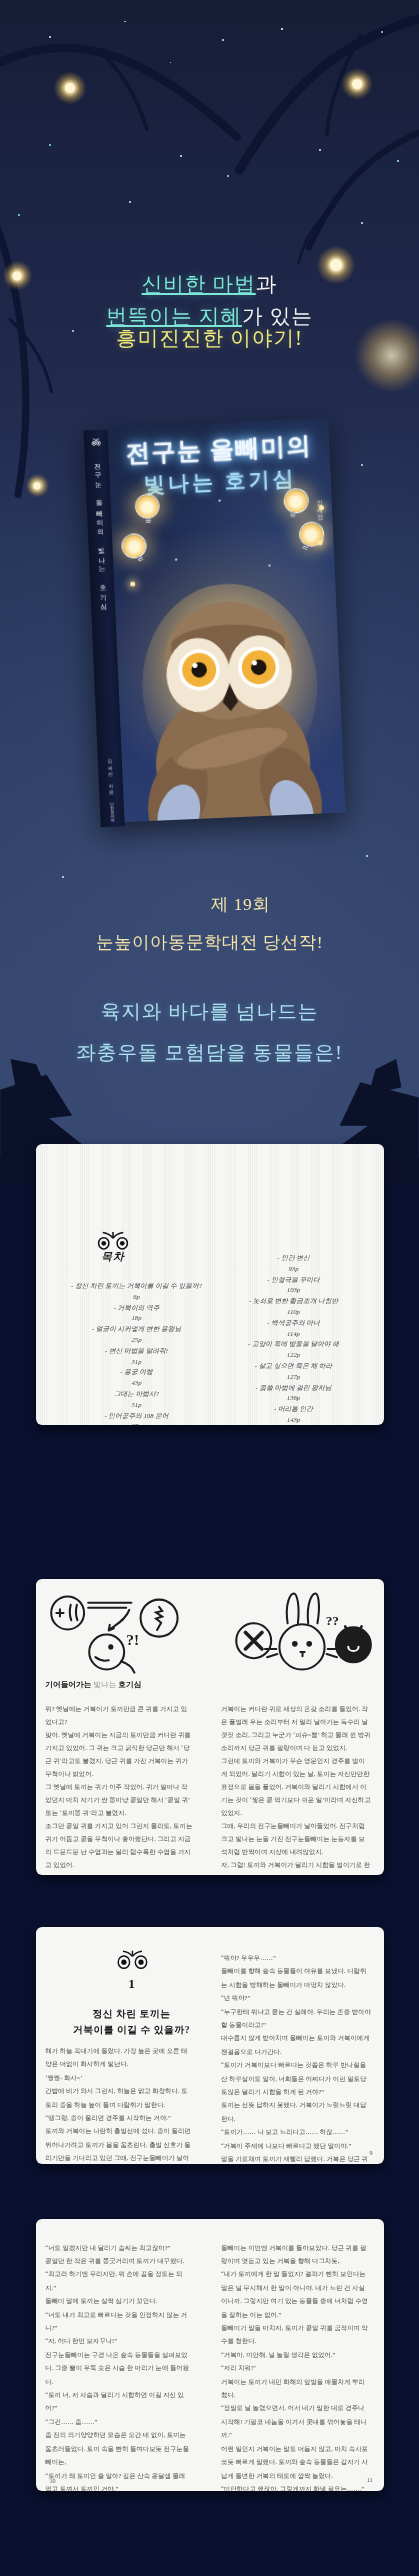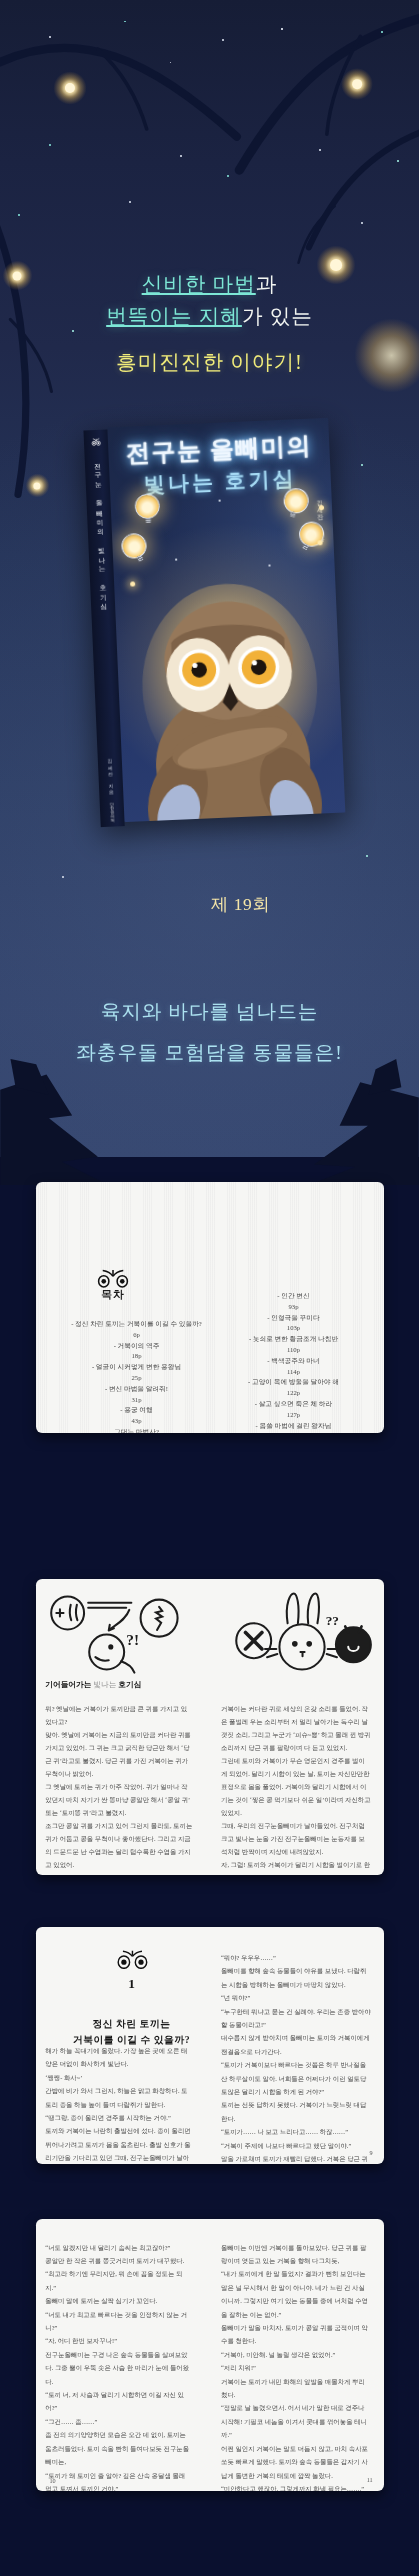--- a/index.html
+++ b/index.html
@@ -12,21 +12,21 @@
       linear-gradient(180deg,#161d36 0%,#1b2342 14%,#20294b 30%,#253459 48%,#2b3c63 68%,#31426b 86%,#33446d 100%);}
   .navy-band{position:absolute;left:0;top:1157px;width:419px;height:1450px;background:#0a102f;}
   
   .st{position:absolute;border-radius:50%;}
   .fly{position:absolute;border-radius:50%;
        background:radial-gradient(closest-side,rgba(255,244,200,.95),rgba(255,205,95,.45) 38%,rgba(255,190,70,.12) 62%,transparent 72%);}
   .fly i{position:absolute;left:50%;top:50%;width:22%;height:22%;transform:translate(-50%,-50%);
          border-radius:50%;background:#fff6d8;box-shadow:0 0 4.1px 1.5px #ffe9a8;}
   
   .hline{position:absolute;left:0;width:419px;text-align:center;font-size:20.6px;letter-spacing:1px;}
-  .hl1{top:270px;} .hl2{top:302px;} .hl3{top:348px;text-align:center;}
+  .hl1{top:270px;} .hl2{top:302px;} .hl3{top:324px;text-align:center;}
   .mint{color:#7de8d6;text-shadow:0 0 8.2px rgba(110,230,210,.35);text-decoration:underline;}
   .wh{color:#f2f5f1;}
   .yel{color:#f1ec7a;text-shadow:0 0 7.2px rgba(240,235,120,.3);}
   .award{position:absolute;left:0;width:419px;text-align:center;font-size:17.5px;color:#f5e6a8;letter-spacing:0.5px;}
   .aw1{top:892px;padding-left:31px;} .aw2{top:930px;}
   .tag{position:absolute;left:0;width:419px;text-align:center;font-size:19.6px;color:#ace2f0;letter-spacing:1px;
        text-shadow:0 0 6.2px rgba(140,210,235,.3);}
   .tg1{top:998px;} .tg2{top:1039px;}
   
   .mbook{position:absolute;left:92px;top:423px;width:244px;height:402px;transform:rotate(-2.5deg);
@@ -52,21 +52,21 @@
         background:radial-gradient(circle at 50% 55%,#fff6d6 0 28%,#f6c96a 60%,rgba(246,200,106,.25) 100%);
         box-shadow:0 0 14.4px 6.2px rgba(255,214,120,.40);}
   .bulb::after{content:"";position:absolute;left:50%;bottom:-4.6px;transform:translateX(-50%);
         width:5.2px;height:4.6px;background:repeating-linear-gradient(180deg,#c8cdd8 0 1px,#6b7280 1px 2.1px);border-radius:1px;}
   .ldot{position:absolute;width:5.2px;height:5.2px;border-radius:50%;background:#ffe9ae;box-shadow:0 0 7.2px 3.1px rgba(255,220,130,.5);}
   
   .card{position:absolute;left:36px;width:348px;background:#f6f6f4;border-radius:6.2px;
         box-shadow:0 4.1px 11.3px rgba(0,0,0,.5);overflow:hidden;}
   .card.textured::before{content:"";position:absolute;inset:0;
         background:repeating-linear-gradient(90deg,rgba(60,60,80,.04) 0 0.5px,transparent 0.5px 2.1px);}
-  .toc-card{top:1182px;height:251px;}
+  .toc-card{top:1144px;height:281px;font-style:italic;}
   .intro-card{top:1579px;height:296px;}
   .chap-card{top:1927px;height:237px;}
   .story-card{top:2219px;height:272px;}
   .toc-owl{position:absolute;left:46px;top:87px;width:62px;text-align:center;}
   .toc-head{position:absolute;left:46px;top:106px;width:62px;text-align:center;
             font-size:10.8px;font-weight:bold;color:#1c1c1c;letter-spacing:1px;}
   .toc-col{position:absolute;font-size:6.7px;color:#3d3d3d;}
   .toc-col .toc-title{text-align:center;line-height:10.8px;}
   .toc-col .toc-page{text-align:center;line-height:10.8px;color:#4a4a4a;}
   .toc-l{left:15.5px;top:137px;width:170px;}
@@ -75,21 +75,21 @@
   .illo-l{left:7.7px;width:149px;} .illo-r{left:191px;width:149px;}
   .intro-head{position:absolute;left:9.3px;top:101px;font-size:7.7px;color:#111;}
   .intro-head .b{font-weight:bold;} .intro-head .l{color:#8f8f8f;}
   .pcol{position:absolute;font-size:6.4px;color:#3f3f3f;text-align:left;}
   .pcol p{margin:0;line-height:13px;}
   .intro-l{left:9.3px;top:123px;width:147px;}
   .intro-r{left:185px;top:123px;width:150px;}
   .pcol26 p{line-height:13.4px;}
   .chap-block{position:absolute;left:31px;top:21.6px;width:129px;text-align:center;color:#171717;}
   .chap-num{font-size:13.4px;font-weight:bold;margin-top:7.2px;}
-  .chap-title{font-size:9.8px;font-weight:bold;line-height:15.5px;margin-top:24px;letter-spacing:0.5px;}
+  .chap-title{font-size:9.8px;font-weight:bold;line-height:15.5px;margin-top:14px;letter-spacing:0.5px;}
   .chap-l{left:9.3px;top:117px;width:147px;}
   .chap-r{left:185px;top:24px;width:150px;}
   .story-l{left:9.3px;top:21.6px;width:147px;}
   .story-r{left:185px;top:21.6px;width:150px;}
   .pageno{position:absolute;font-size:6.2px;color:#555;}
   .pn-r{right:11.3px;bottom:8.2px;} .pn-l{left:13.4px;bottom:7.2px;}
   svg{display:block;}
 </style>
 </head>
 <body>
@@ -212,20 +212,21 @@
       <div class="ldot" style="left:208px;top:87px;"></div>
       <div class="ldot" style="left:205px;top:122px;"></div>
       <div class="ldot" style="left:15.5px;top:155px;"></div>
       <div class="st" style="left:62px;top:134px;width:1.5px;height:1.5px;background:#dfe6f2;"></div>
       <div class="st" style="left:155px;top:144px;width:1.5px;height:1.5px;background:#dfe6f2;"></div>
       <div class="st" style="left:108px;top:77px;width:1.5px;height:1.5px;background:#dfe6f2;"></div>
     </div>
   </div>
 
   <div class="award aw1">제 19회</div>
+  <div class="award aw2">눈높이아동문학대전 당선작!</div>
   <div class="tag tg1">육지와 바다를 넘나드는</div>
   <div class="tag tg2">좌충우돌 모험담을 동물들은!</div>
 
   <svg style="position:absolute;left:0;top:1059px;" width="419" height="126" viewBox="0 0 814 245">
     <g fill="#0b1129">
       <path d="M0,60 L90,30 L140,110 L95,115 L190,190 L120,200 L210,245 L0,245 Z"></path>
       <path d="M20,0 L70,10 L95,70 L30,55 Z"></path>
       <path d="M814,75 L700,45 L660,130 L715,130 L610,205 L690,210 L600,245 L814,245 Z"></path>
       <path d="M770,0 L730,20 L716,70 L780,55 Z"></path>
     </g>

